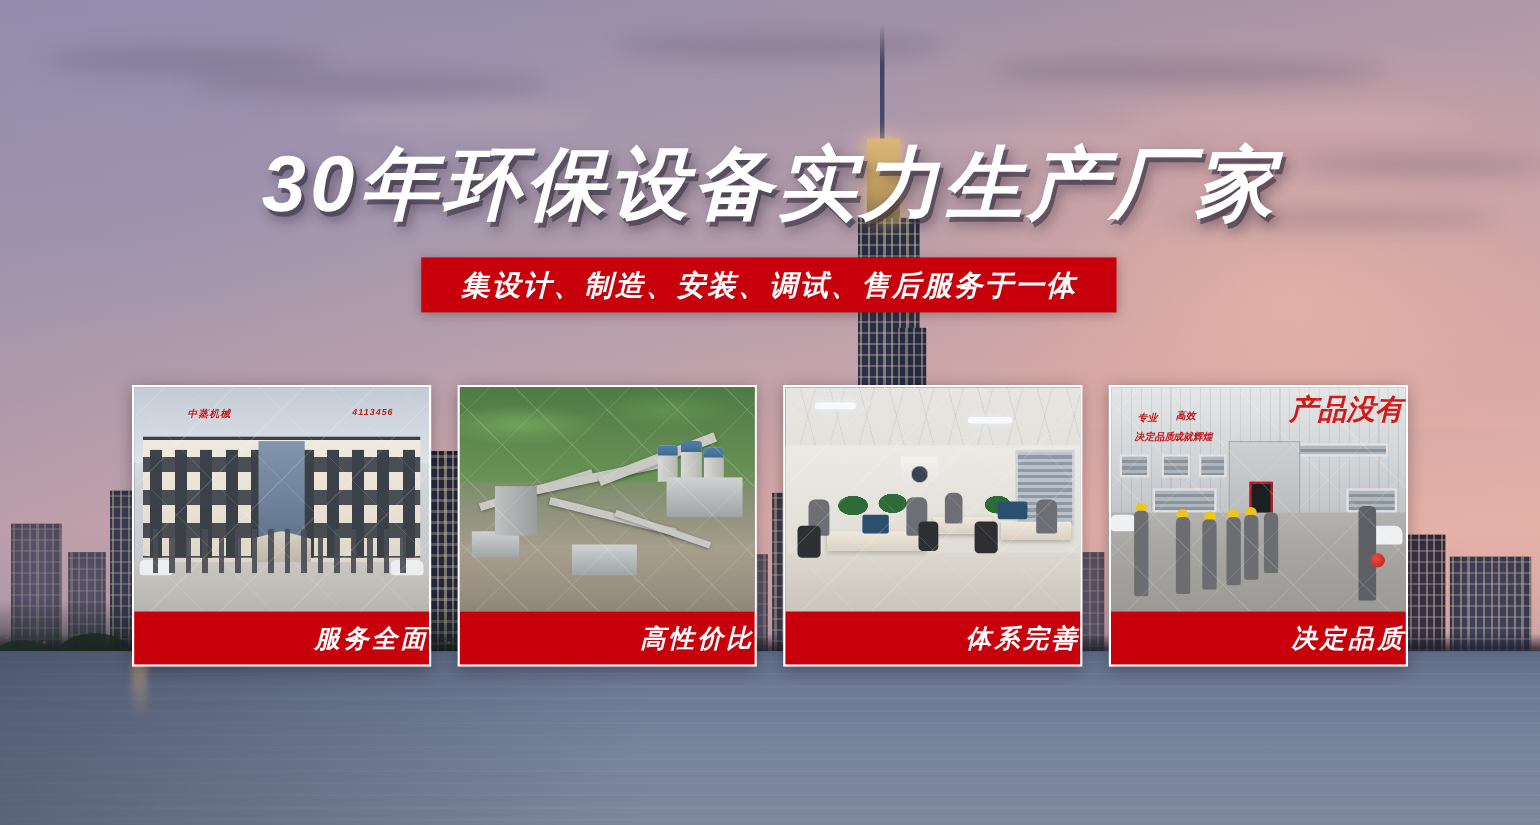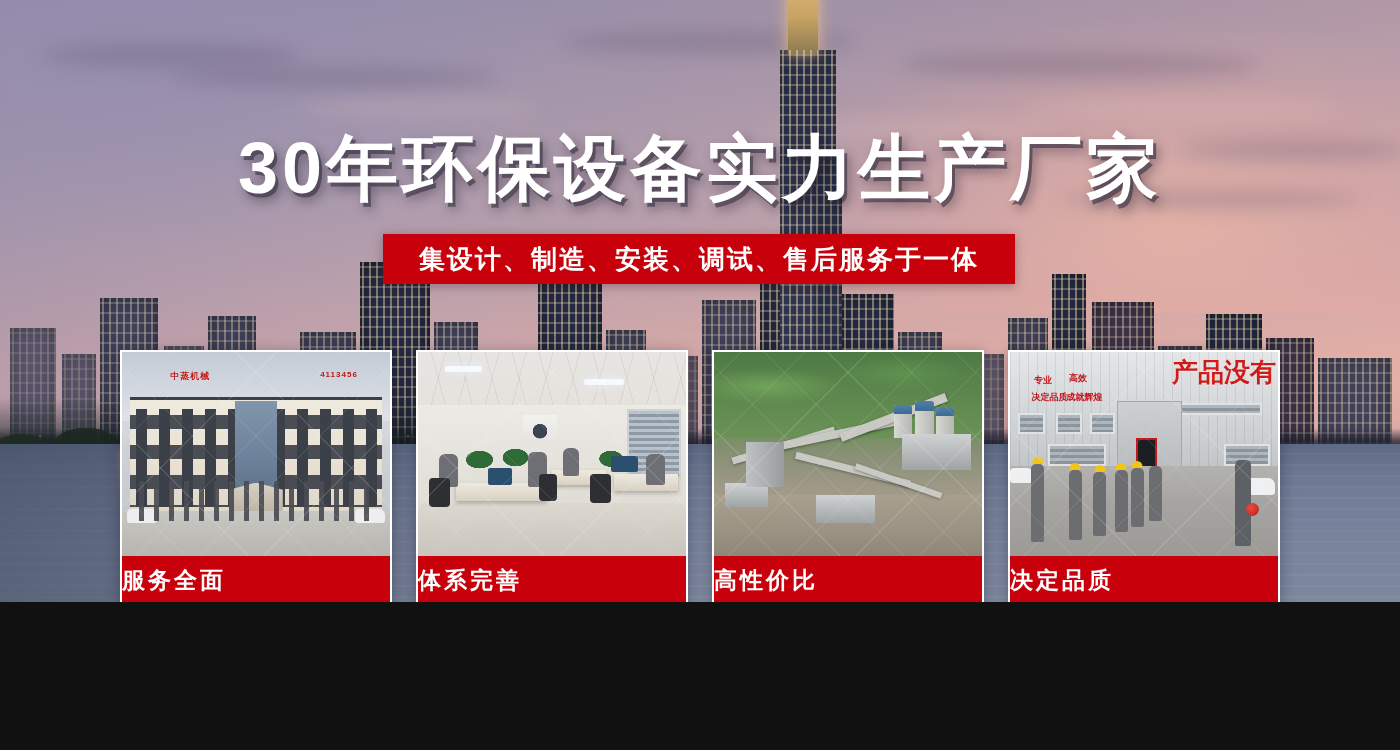--- a/index.html
+++ b/index.html
@@ -6,22 +6,23 @@
   * { margin:0; padding:0; box-sizing:border-box; }
   html, body {
     width:1400px; height:750px;
     overflow:hidden;
     background:#111;
     font-family:"Liberation Sans", sans-serif;
   }
 
   #stage {
     position:relative;
-    width:1400px; height:602px;
+    width:1400px; height:750px;
     overflow:hidden;
+    font-style:italic;
   }
 
   
   .sky {
     position:absolute; inset:0;
     background:
       linear-gradient(100deg,
         rgba(150,140,170,0.55) 0%,
         rgba(168,150,172,0.35) 30%,
         rgba(225,168,160,0.25) 62%,
@@ -232,21 +233,21 @@
     position:relative;
     width:100%; height:204px;
     overflow:hidden;
     background:#555;
   }
   .card-label {
     position:absolute;
     left:2px; right:2px; bottom:2px;
     height:48px;
     background:#c7000b;
-    display:flex; align-items:center; justify-content:flex-start;
+    display:flex; align-items:center; justify-content:flex-end;
   }
   .card-label span {
     color:#fff;
     font-size:23px;
     font-weight:bold;
     letter-spacing:3px;
     white-space:nowrap;
   }
   .wm {
     position:absolute; inset:0;
@@ -512,20 +513,51 @@
         </div>
         <div class="wm"></div>
       </div>
       <div class="card-label">
         <span>服务全面</span>
       </div>
     </div>
 
     <div class="card">
       <div class="thumb">
+        <div class="img-plant">
+          <div class="p-fields"></div>
+          <div class="p-ground"></div>
+          <div class="p-belt" style="left:6%;  top:44%; width:40%; height:7px; transform:rotate(-17deg);"></div>
+          <div class="p-belt" style="left:22%; top:38%; width:48%; height:8px; transform:rotate(-12deg);"></div>
+          <div class="p-belt" style="left:30%; top:56%; width:44%; height:7px; transform:rotate(14deg);"></div>
+          <div class="p-belt" style="left:46%; top:30%; width:42%; height:9px; transform:rotate(-21deg);"></div>
+          <div class="p-belt" style="left:52%; top:62%; width:34%; height:6px; transform:rotate(19deg);"></div>
+          <div class="p-silo" style="left:67%; top:26%; width:7%;  height:16%;">
+              <span class="cap"></span>
+            </div>
+          <div class="p-silo" style="left:75%; top:24%; width:7%;  height:18%;">
+              <span class="cap"></span>
+            </div>
+          <div class="p-silo" style="left:83%; top:27%; width:6.5%;height:16%;">
+              <span class="cap"></span>
+            </div>
+          <div class="p-shed" style="left:70%; top:40%; width:26%; height:18%;"></div>
+          <div class="p-shed" style="left:38%; top:70%; width:22%; height:14%;"></div>
+          <div class="p-shed" style="left:4%;  top:64%; width:16%; height:12%;"></div>
+          <div class="p-shed" style="left:12%; top:44%; width:14%; height:22%; background:linear-gradient(90deg,#bfc2c2,#9a9d9e);"></div>
+        </div>
+        <div class="wm"></div>
+      </div>
+      <div class="card-label">
+        <span>高性价比</span>
+      </div>
+    </div>
+
+    <div class="card">
+      <div class="thumb">
         <div class="img-office">
           <div class="o-ceiling"></div>
           <div class="o-lamp" style="left:10%; top:7%;  width:14%; height:3%;"></div>
           <div class="o-lamp" style="left:62%; top:13%; width:15%; height:3%;"></div>
           <div class="o-wall"></div>
           <div class="o-poster"></div>
           <div class="o-window"></div>
           <div class="o-floor"></div>
           <div class="o-plant" style="left:16%; top:48%; width:14%; height:12%;"></div>
           <div class="o-plant" style="left:30%; top:47%; width:13%; height:12%;"></div>
@@ -545,51 +577,20 @@
         </div>
         <div class="wm"></div>
       </div>
       <div class="card-label">
         <span>体系完善</span>
       </div>
     </div>
 
     <div class="card">
       <div class="thumb">
-        <div class="img-plant">
-          <div class="p-fields"></div>
-          <div class="p-ground"></div>
-          <div class="p-belt" style="left:6%;  top:44%; width:40%; height:7px; transform:rotate(-17deg);"></div>
-          <div class="p-belt" style="left:22%; top:38%; width:48%; height:8px; transform:rotate(-12deg);"></div>
-          <div class="p-belt" style="left:30%; top:56%; width:44%; height:7px; transform:rotate(14deg);"></div>
-          <div class="p-belt" style="left:46%; top:30%; width:42%; height:9px; transform:rotate(-21deg);"></div>
-          <div class="p-belt" style="left:52%; top:62%; width:34%; height:6px; transform:rotate(19deg);"></div>
-          <div class="p-silo" style="left:67%; top:26%; width:7%;  height:16%;">
-              <span class="cap"></span>
-            </div>
-          <div class="p-silo" style="left:75%; top:24%; width:7%;  height:18%;">
-              <span class="cap"></span>
-            </div>
-          <div class="p-silo" style="left:83%; top:27%; width:6.5%;height:16%;">
-              <span class="cap"></span>
-            </div>
-          <div class="p-shed" style="left:70%; top:40%; width:26%; height:18%;"></div>
-          <div class="p-shed" style="left:38%; top:70%; width:22%; height:14%;"></div>
-          <div class="p-shed" style="left:4%;  top:64%; width:16%; height:12%;"></div>
-          <div class="p-shed" style="left:12%; top:44%; width:14%; height:22%; background:linear-gradient(90deg,#bfc2c2,#9a9d9e);"></div>
-        </div>
-        <div class="wm"></div>
-      </div>
-      <div class="card-label">
-        <span>高性价比</span>
-      </div>
-    </div>
-
-    <div class="card">
-      <div class="thumb">
         <div class="img-factory">
           <div class="f-wall"></div>
           <div class="f-bigchar" style="right:2px; top:3px;">产品没有</div>
           <div class="f-smallchar" style="left:9%;  top:11%;">专业</div>
           <div class="f-smallchar" style="left:22%; top:10%;">高效</div>
           <div class="f-smallchar" style="left:8%;  top:19%;">决定品质</div>
           <div class="f-smallchar" style="left:21%; top:19%;">成就辉煌</div>
           <div class="f-win" style="left:3%;  top:30%; width:10%; height:10%;"></div>
           <div class="f-win" style="left:17%; top:30%; width:10%; height:10%;"></div>
           <div class="f-win" style="left:30%; top:30%; width:9%;  height:10%;"></div>

